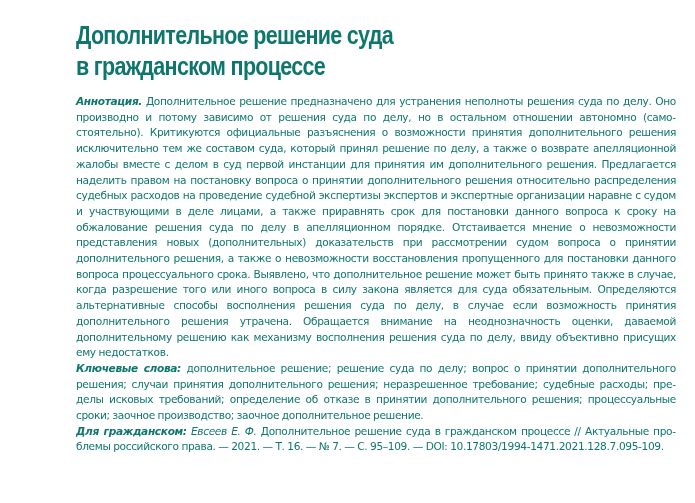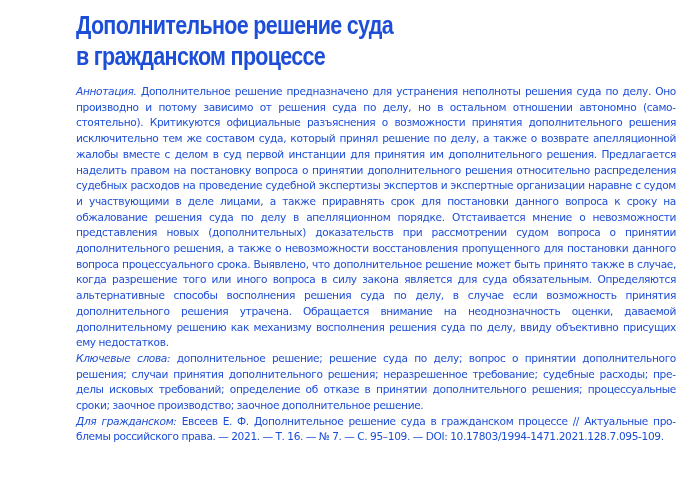--- a/index.html
+++ b/index.html
@@ -1,17 +1,17 @@
 <!DOCTYPE html>
 <html><head>
 <meta charset="utf-8">
 <style>
   html, body { margin: 0; padding: 0; background: #ffffff; }
   body { width: 695px; height: 503px; overflow: hidden; position: relative; }
-  .page { position: absolute; left: 76px; top: 10px; width: 600px; color: #1d4ed8; }
+  .page { position: absolute; left: 76px; top: 20px; width: 600px; color: #0f766e; }
   .title {
     font-family: "Liberation Sans", sans-serif;
     font-weight: bold;
     font-size: 25px;
     line-height: 31px;
     letter-spacing: -0.8px;
     margin: 0 0 12px 0;
     transform: scaleX(0.86);
     transform-origin: left top;
     width: 700px;
@@ -19,22 +19,22 @@
   .abstract {
     font-family: "DejaVu Sans", sans-serif;
     font-size: 10.6px;
     line-height: 15.7px;
     text-align: justify;
     margin: 0;
     letter-spacing: -0.35px;
     word-spacing: -0.3px;
   }
   .abstract p { margin: 0; }
-  .label { font-weight: normal; font-style: italic; }
-  .italic { }
+  .label { font-weight: bold; font-style: italic; }
+  .italic { font-style: italic; }
 </style>
 </head>
 <body>
 
 <div class="page">
   <h1 class="title">
     <span>Дополнительное решение суда</span><br>
     <span>в гражданском процессе</span>
   </h1>
   <div class="abstract">

